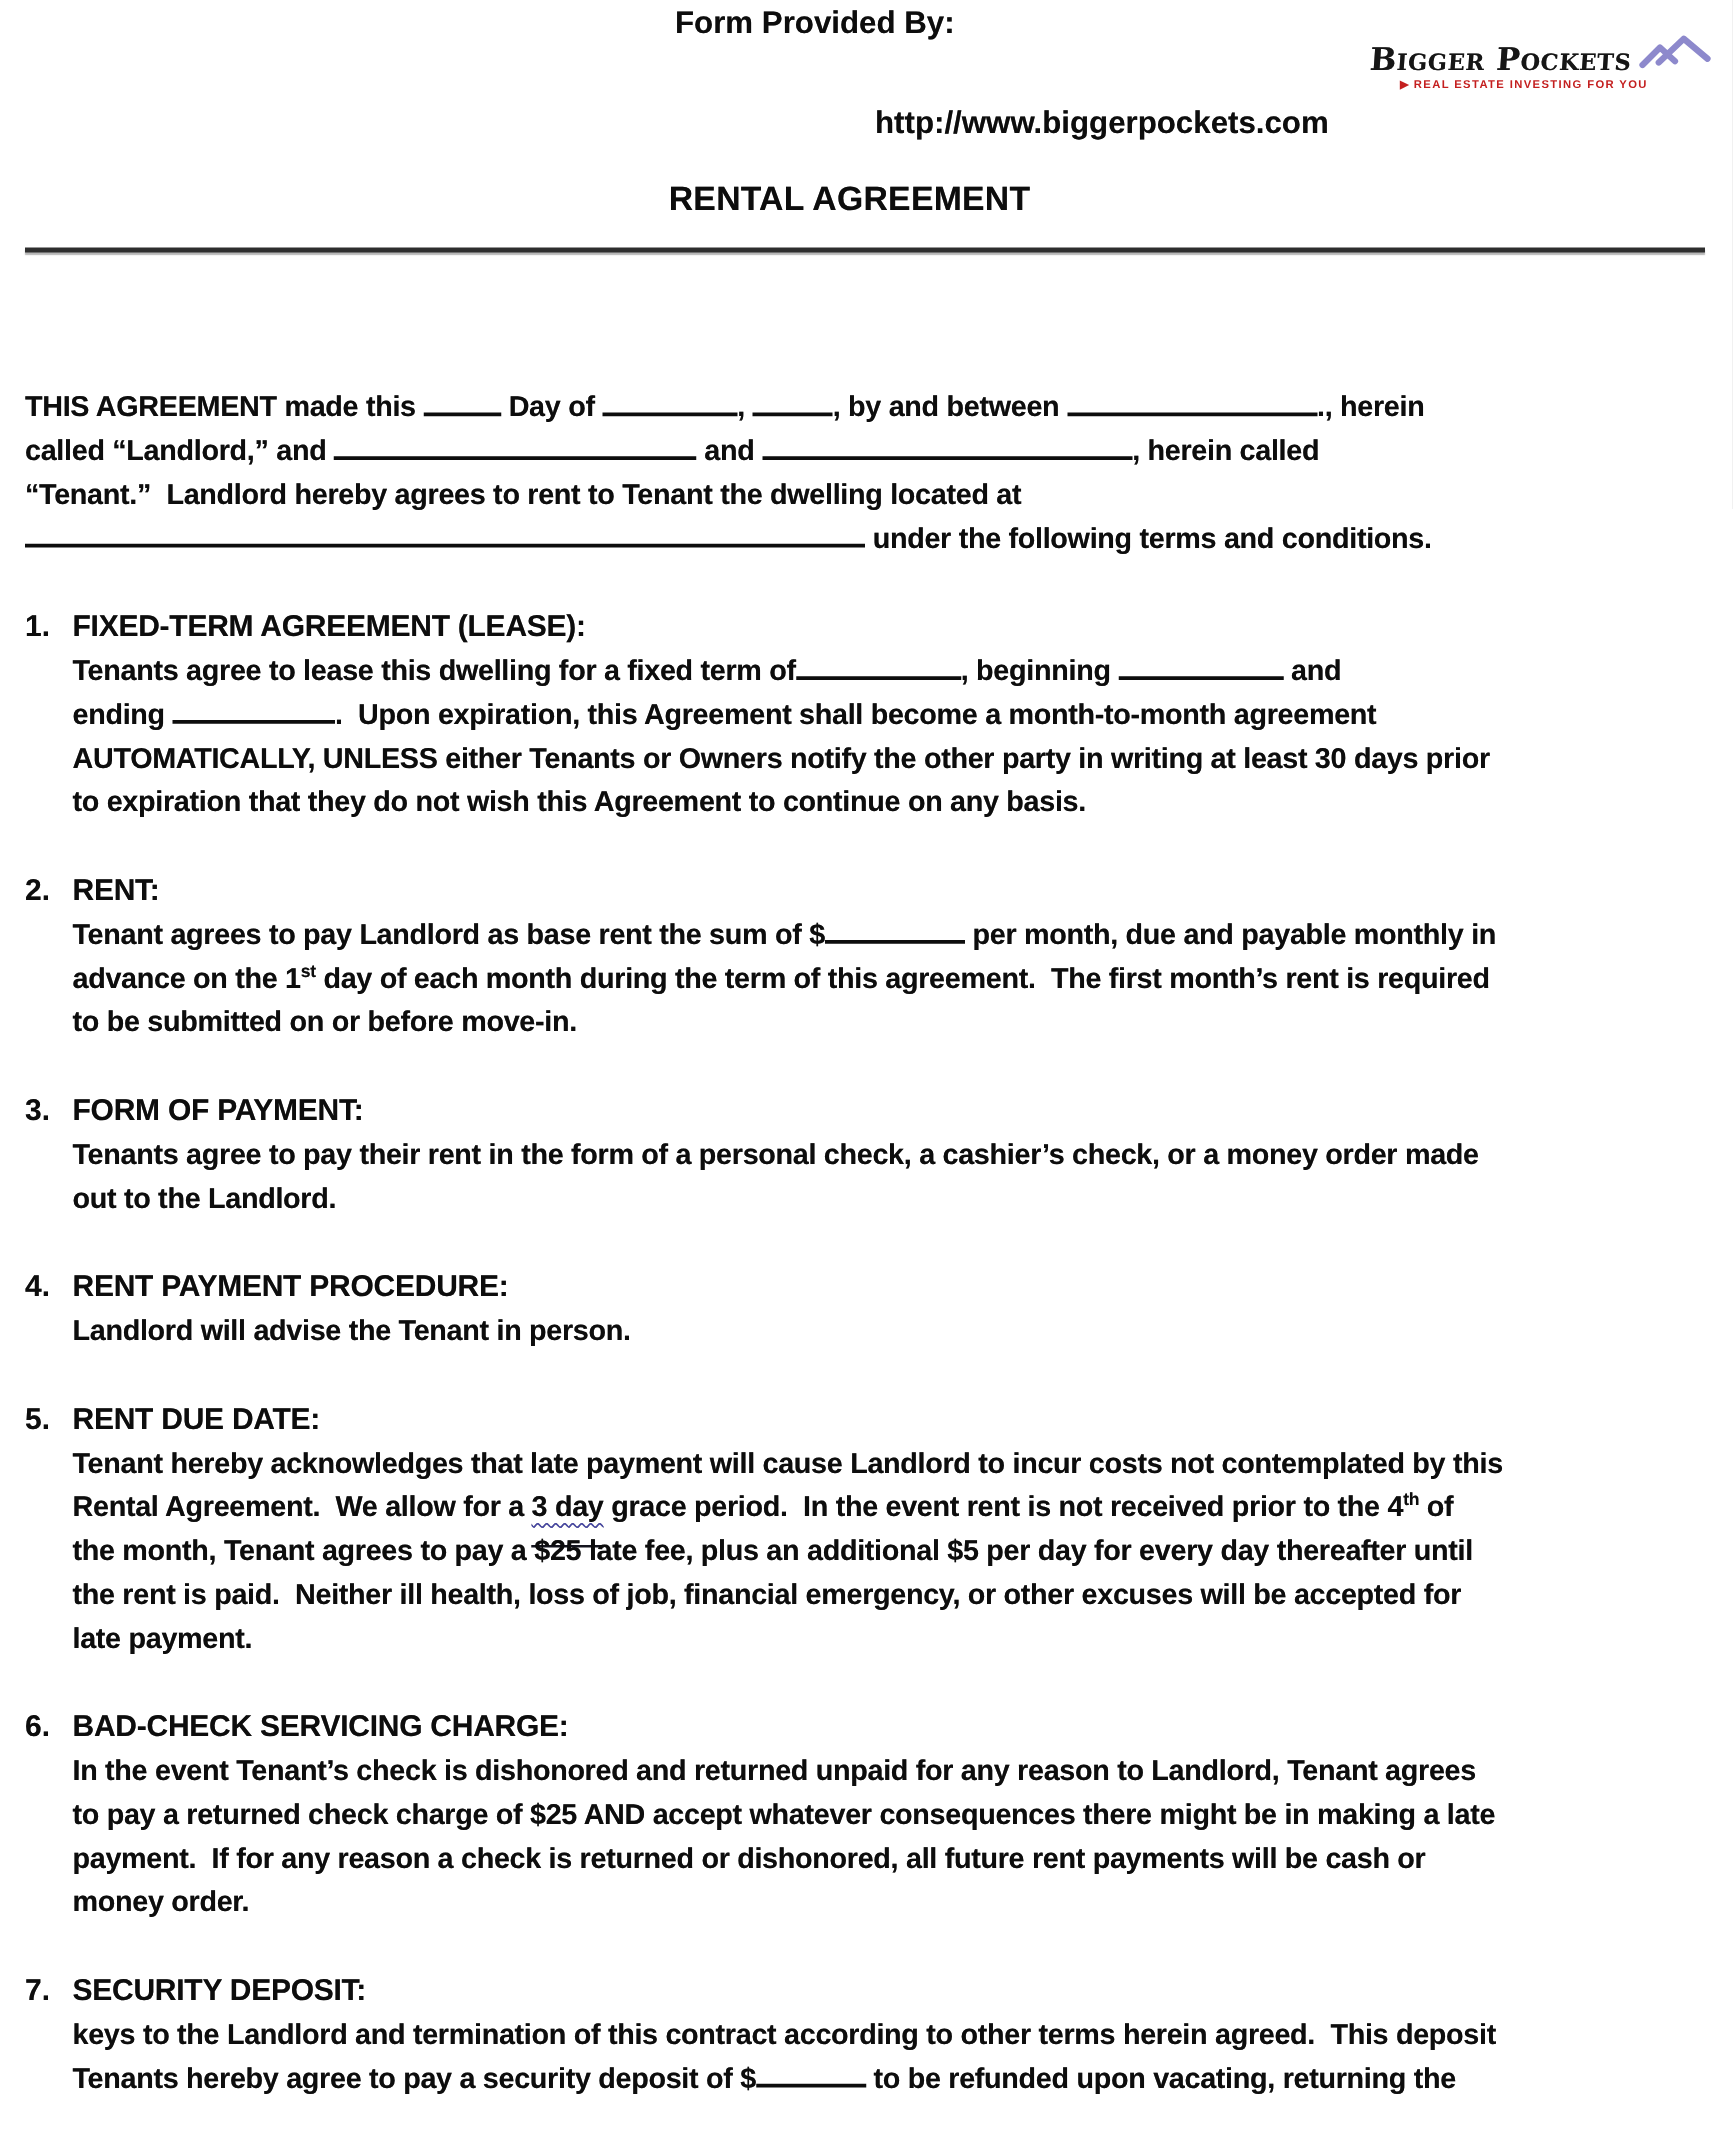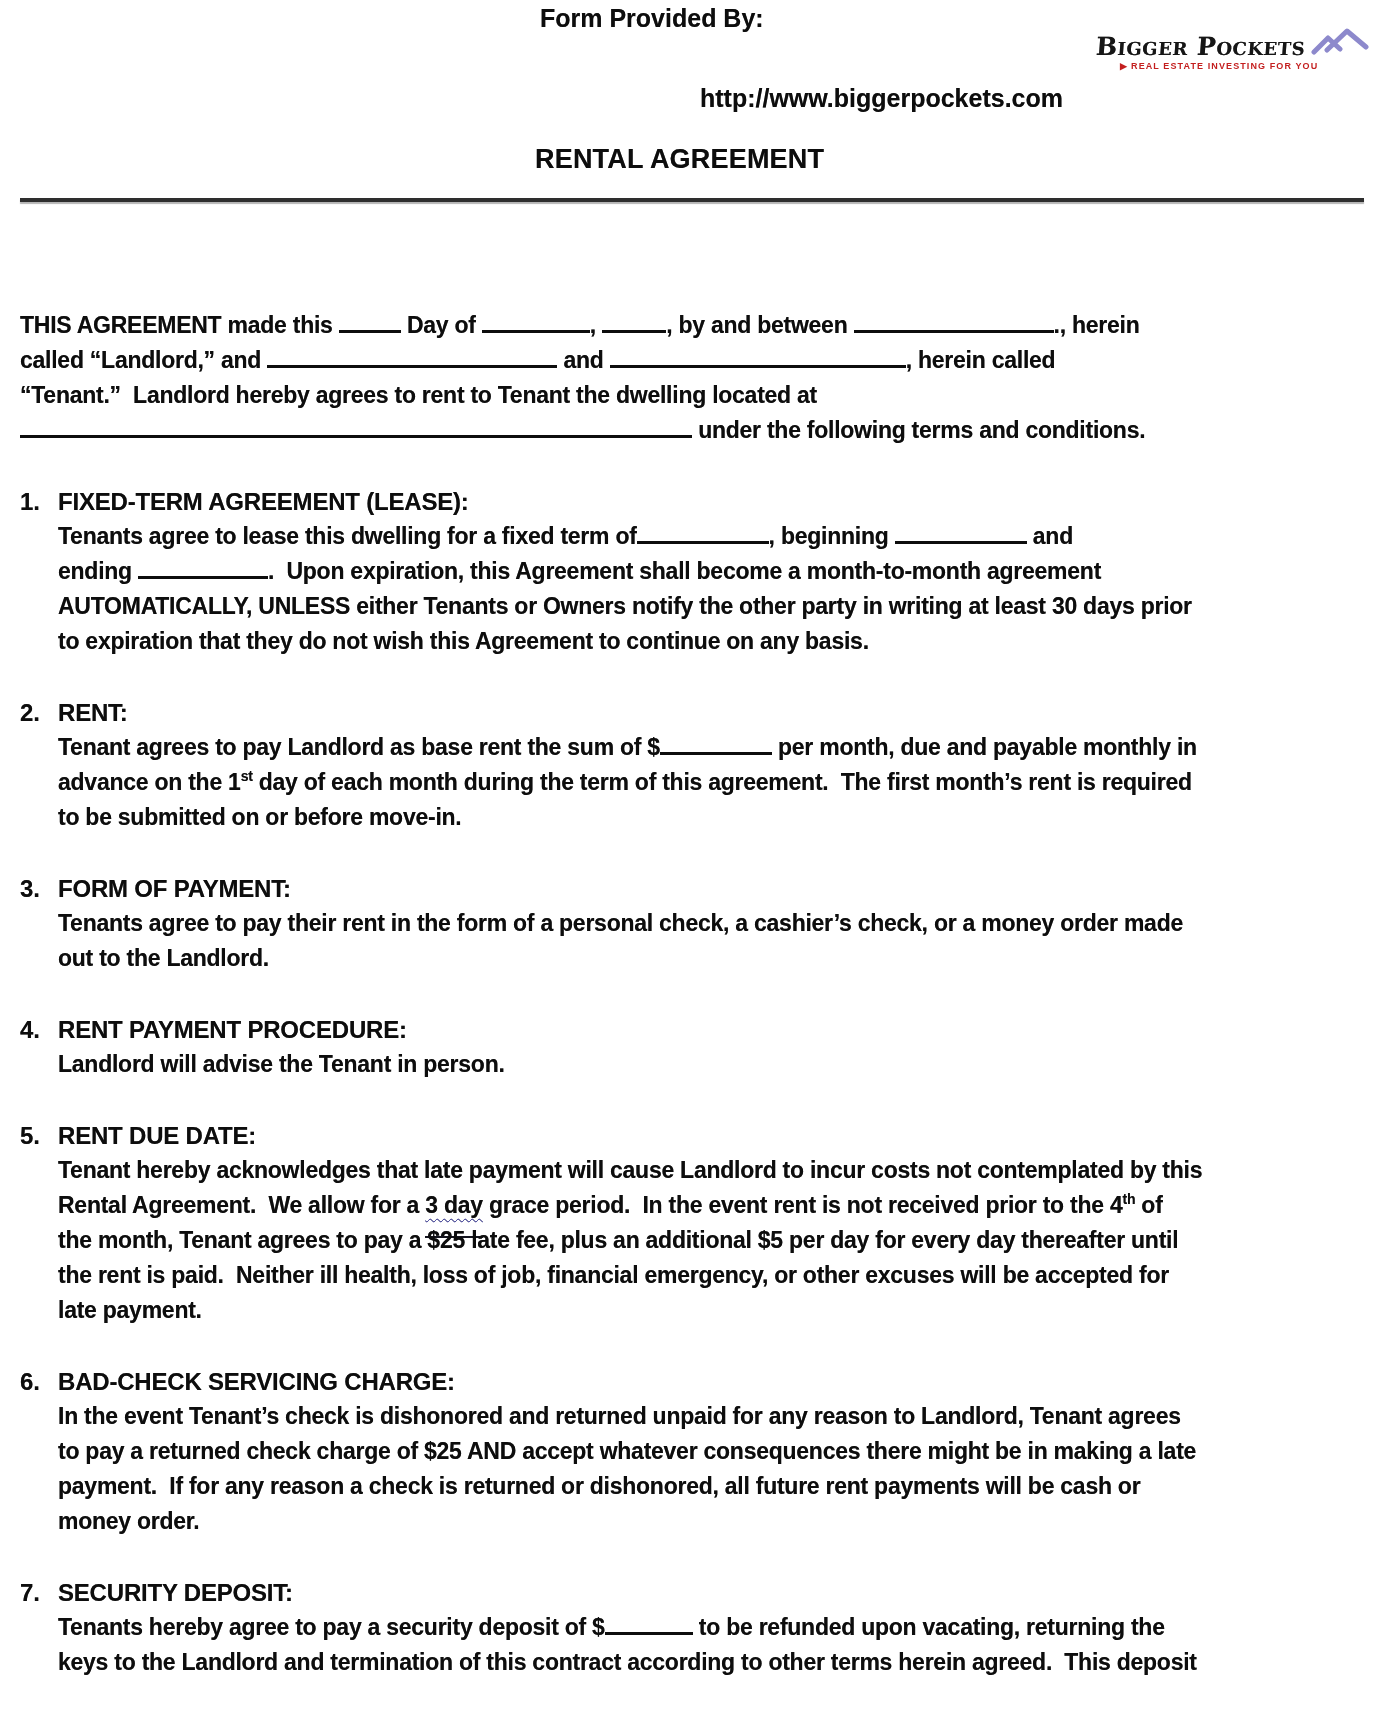--- a/index.html
+++ b/index.html
@@ -164,20 +164,20 @@
             <div class="line"><span>payment.  If for any reason a check is returned or dishonored, all future rent payments will be cash or</span></div>
             <div class="line"><span>money order.</span></div>
           </div>
         </div>
         <div class="section">
           <div class="heading-row">
             <span class="sec-num">7.</span>
             <span class="sec-heading">SECURITY DEPOSIT:</span>
           </div>
           <div class="sec-lines">
+            <div class="line"><span>keys to the Landlord and termination of this contract according to other terms herein agreed.  This deposit</span></div>
             <div class="line"><span>Tenants hereby agree to pay a security deposit of $</span><span class="blank" style="width: 88px;"></span><span> to be refunded upon vacating, returning the</span></div>
-            <div class="line"><span>keys to the Landlord and termination of this contract according to other terms herein agreed.  This deposit</span></div>
           </div>
         </div>
       </div>
   </div>
 
 </div>
 
 </body></html>

